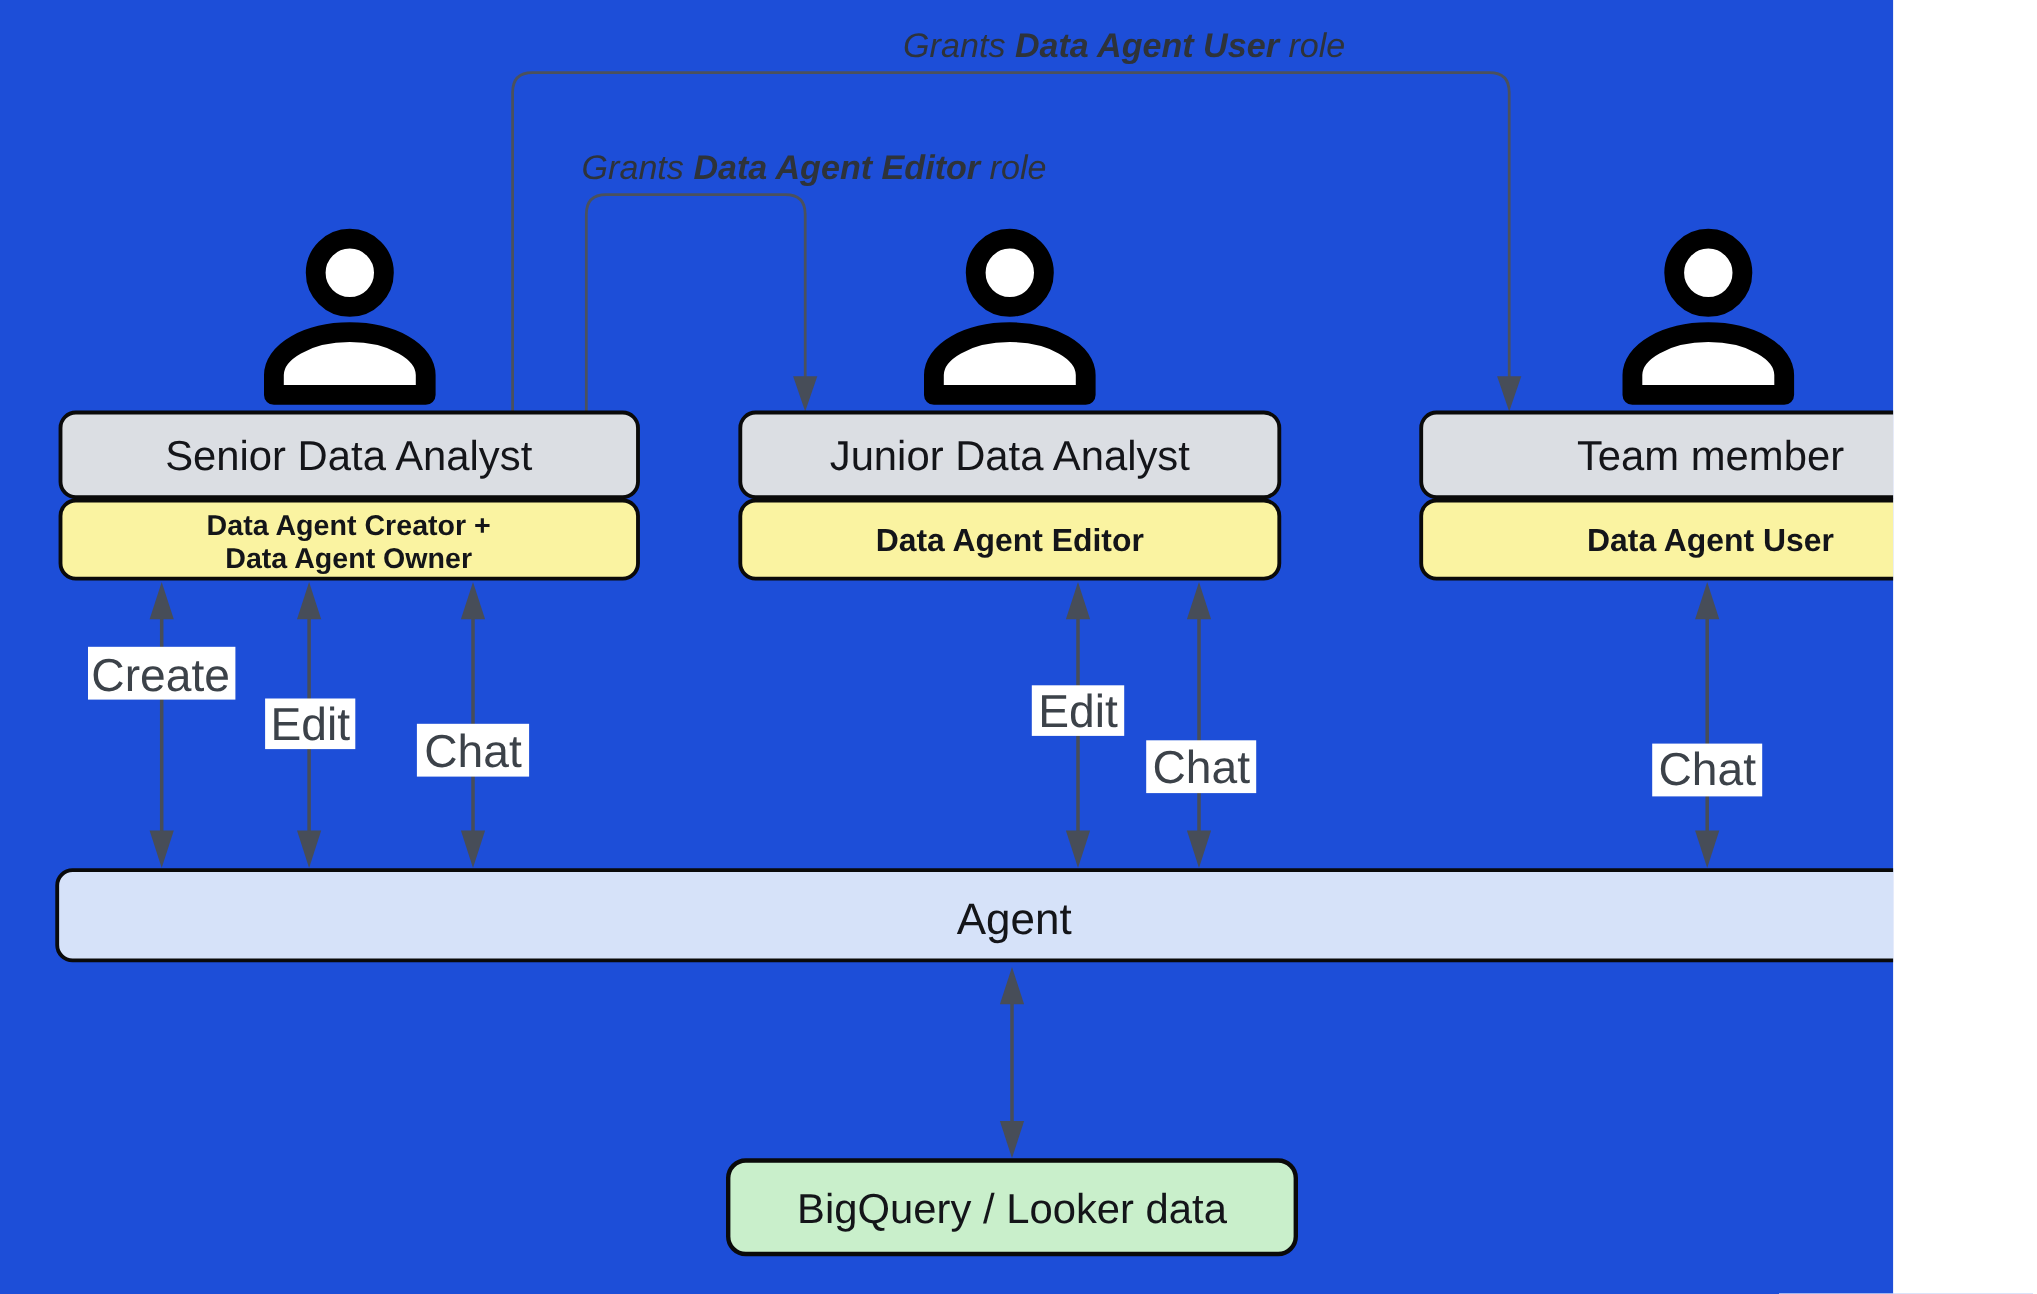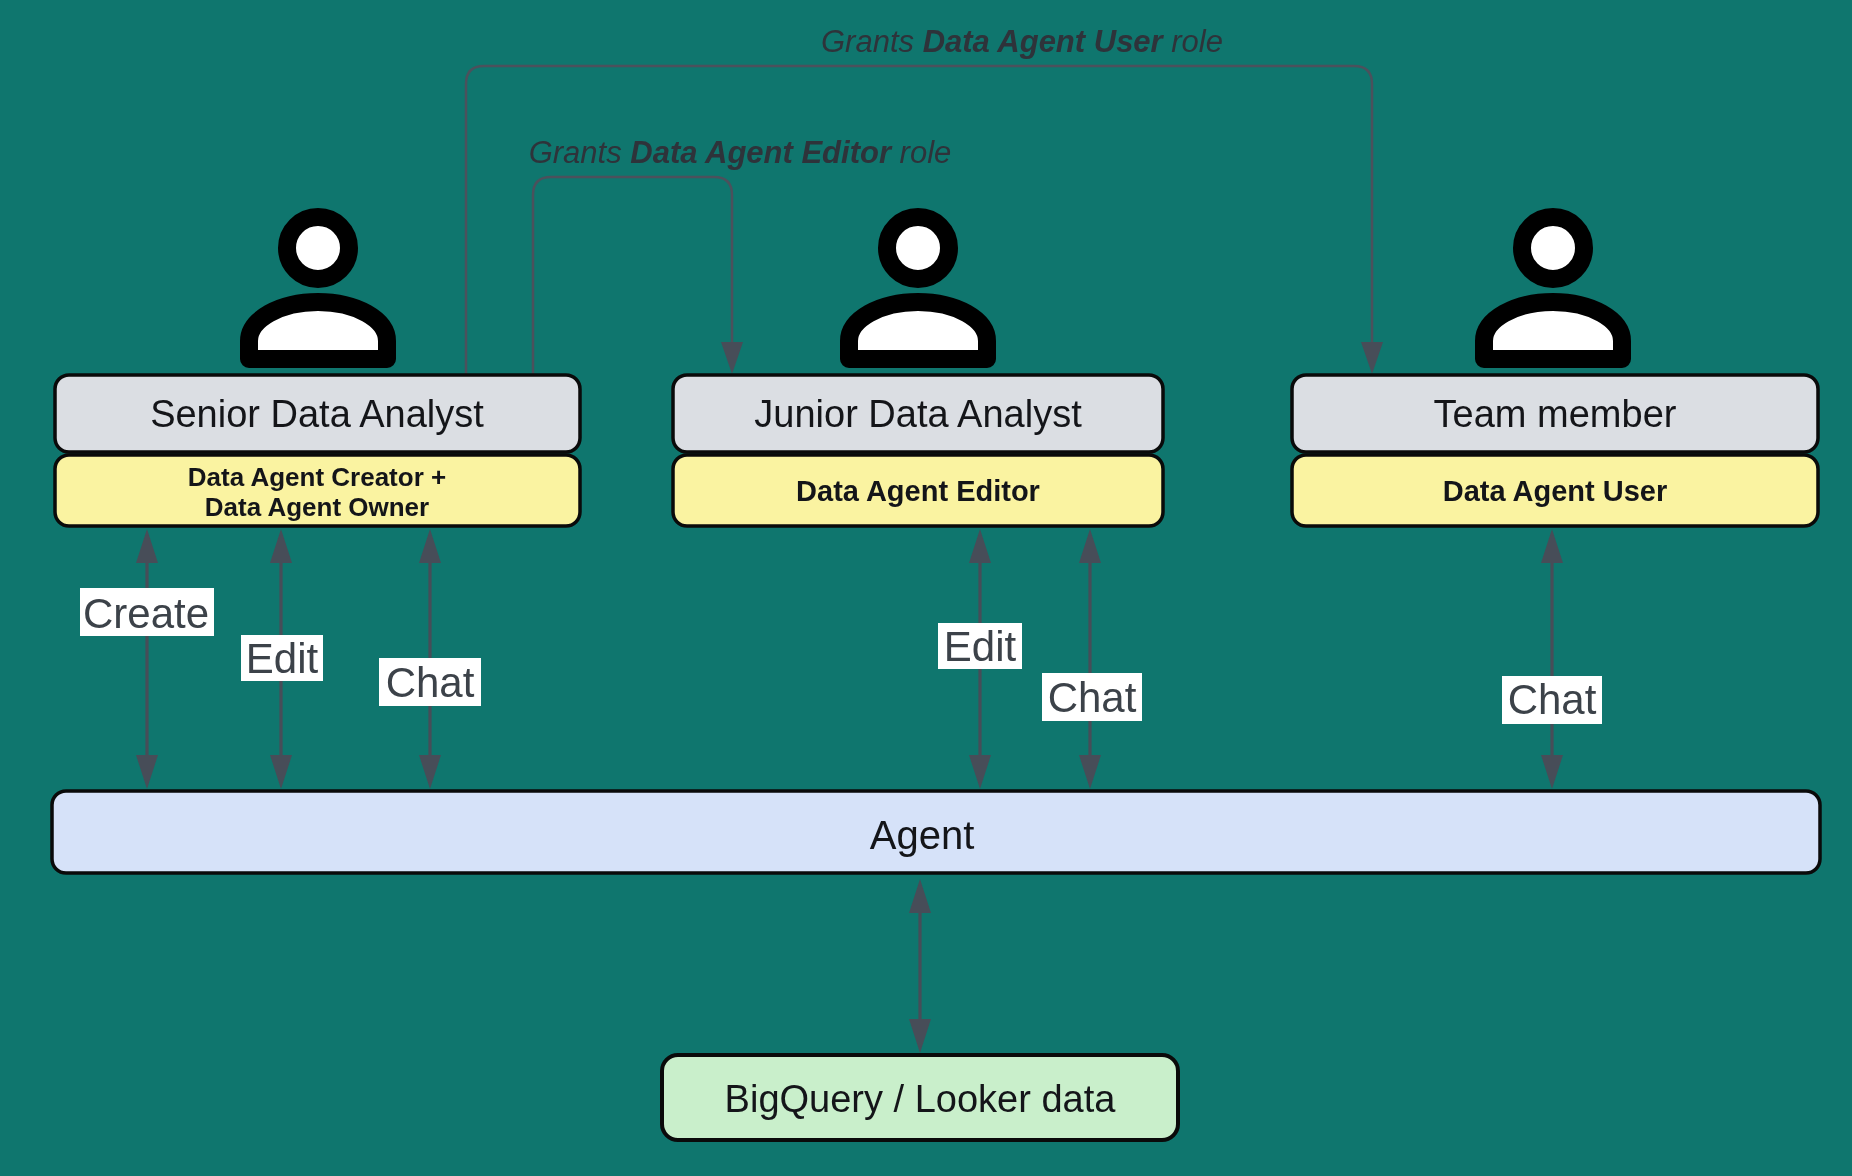--- a/index.html
+++ b/index.html
@@ -3,23 +3,23 @@
 <meta charset="utf-8">
 <style>
   html, body {
     margin: 0;
     padding: 0;
     background: #ffffff;
     font-family: "Liberation Sans", sans-serif;
   }
   .stage {
     position: relative;
-    width: 1852px;
+    width: 1721px;
     height: 1176px;
-    background: #0f766e;
+    background: #1d4ed8;
     overflow: hidden;
   }
   svg { display: block; }
 
   
   .box-gray   { stroke: #0a0a0a; stroke-width: 3.5; }
   .box-yellow { stroke: #0a0a0a; stroke-width: 3.5; }
   .box-agent  { stroke: #0a0a0a; stroke-width: 3.5; }
   .box-green  { stroke: #0a0a0a; stroke-width: 4; }
 

